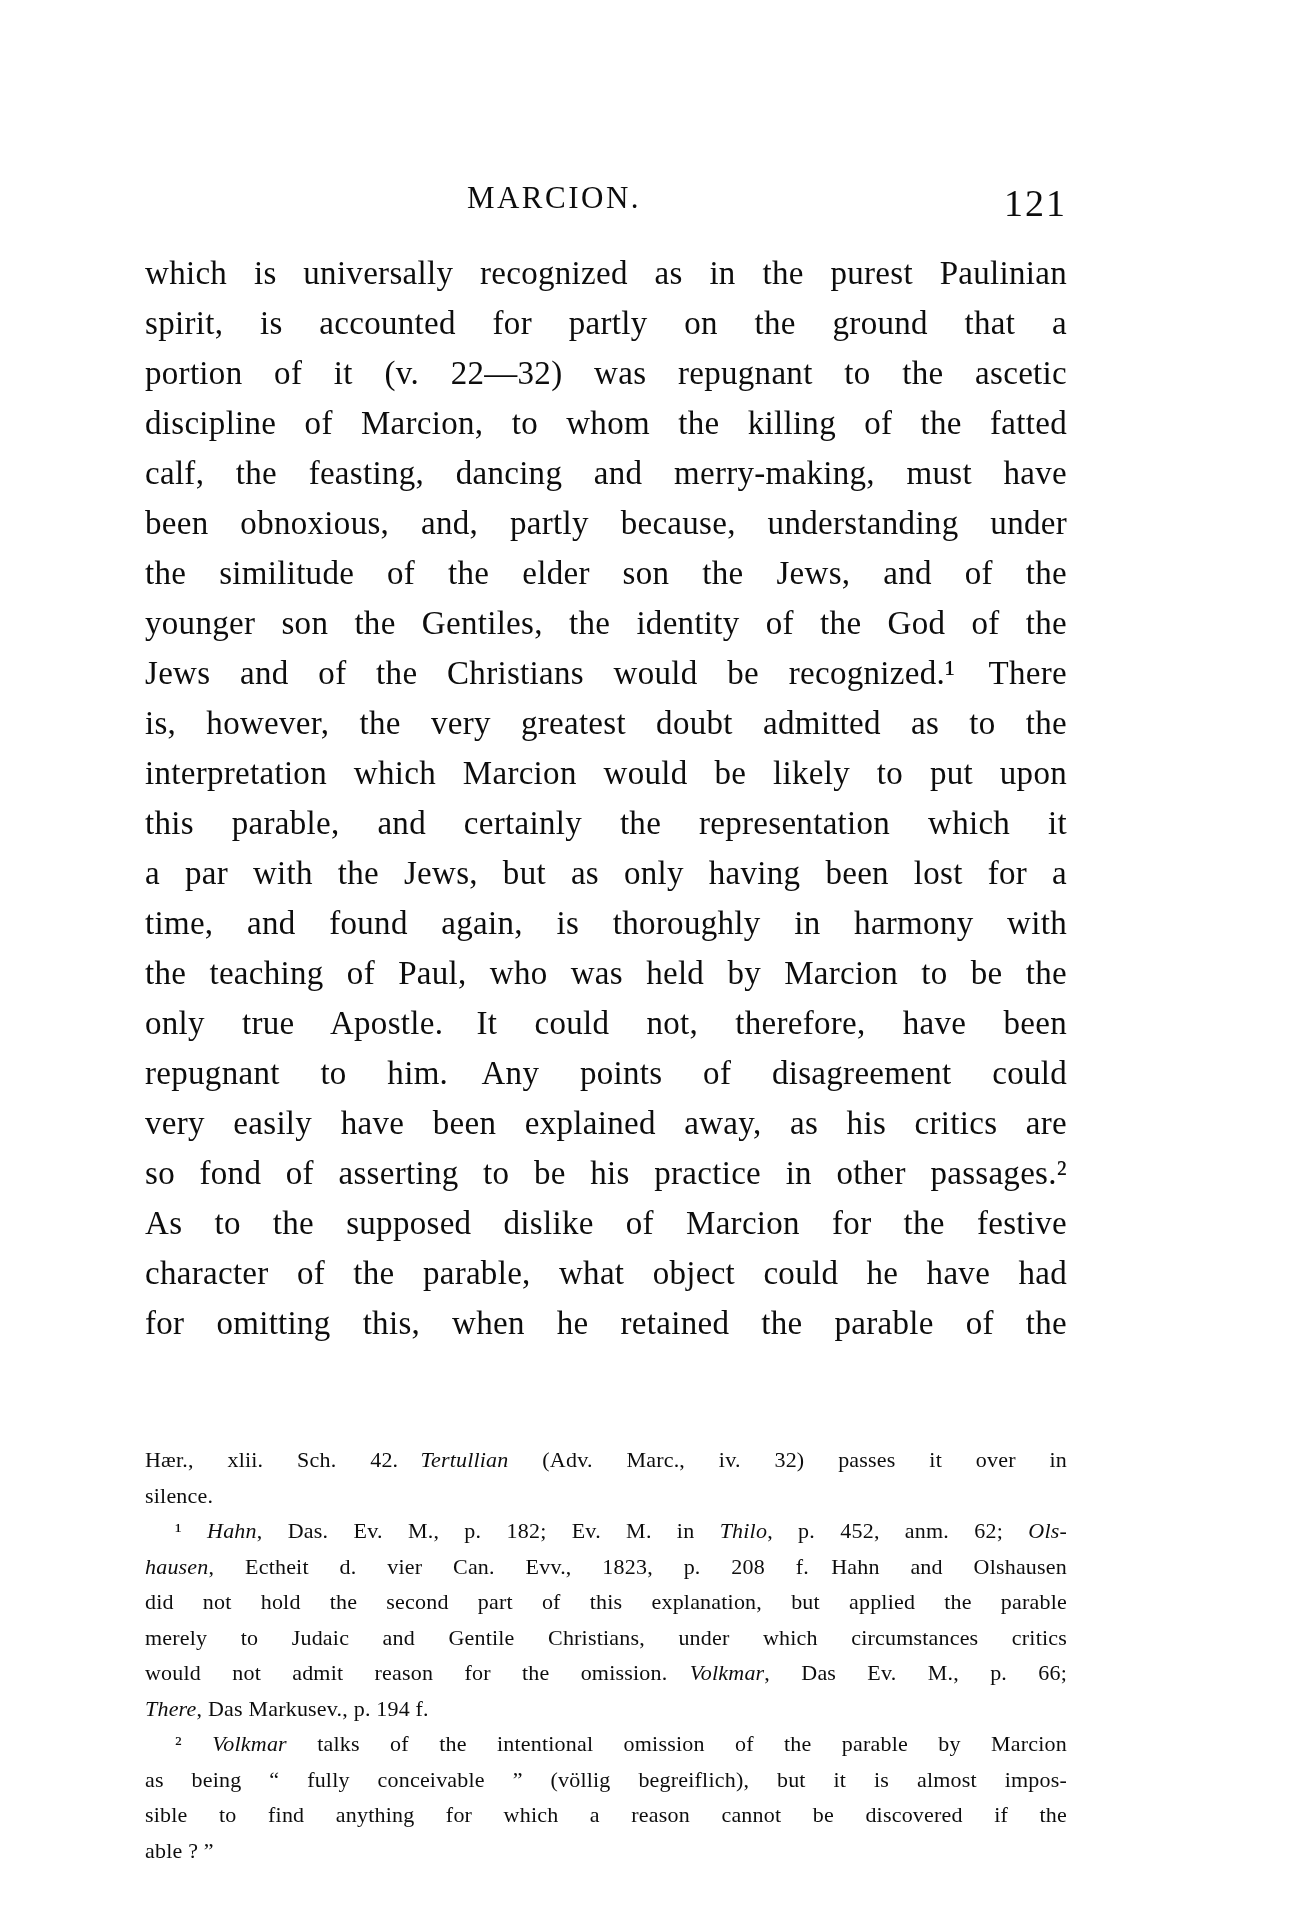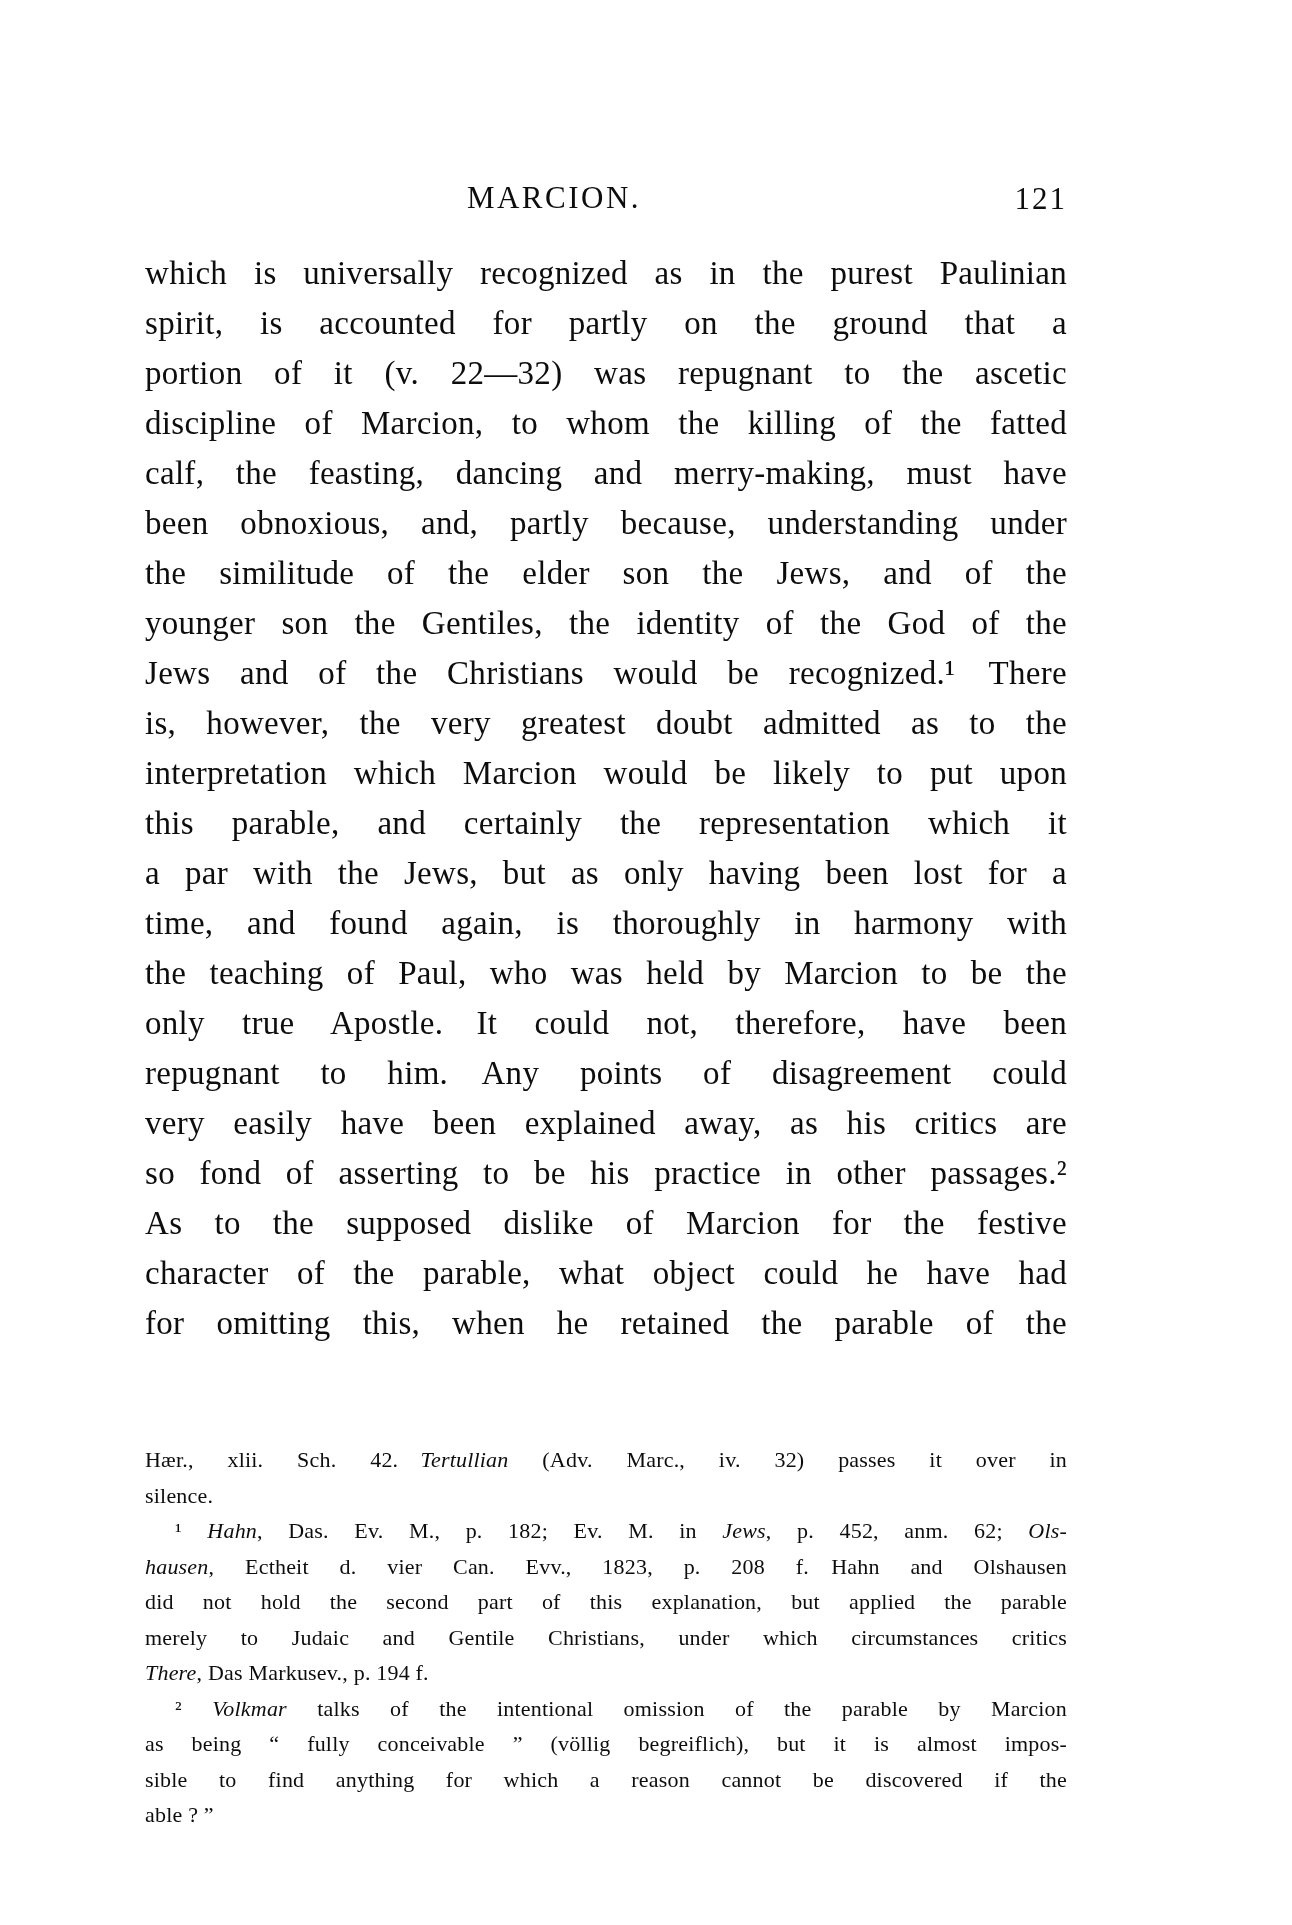--- a/index.html
+++ b/index.html
@@ -25,21 +25,21 @@
     left: 16px; right: 0;
     text-align: center;
     transform: translateX(-60px);
     letter-spacing: 2.5px;
     font-weight: normal;
   }
   .page-number {
     position: absolute;
     right: 0;
     top: 1px;
-    font-size: 31px;
+    font-size: 38px;
     letter-spacing: 2px;
   }
   .body-text {
     position: absolute;
     left: 145px;
     top: 248px;
     width: 922px;
     font-size: 33px;
     line-height: 50px;
     letter-spacing: 0.3px;
@@ -92,23 +92,24 @@
       <div class="line">repugnant to him. Any points of disagreement could</div>
       <div class="line">very easily have been explained away, as his critics are</div>
       <div class="line">so fond of asserting to be his practice in other passages.²</div>
       <div class="line">As to the supposed dislike of Marcion for the festive</div>
       <div class="line">character of the parable, what object could he have had</div>
       <div class="line">for omitting this, when he retained the parable of the</div>
     </div>
   <div class="footnotes">
       <div class="line"><span>Hær., xlii. Sch. 42. </span><span class="it">Tertullian</span><span> (Adv. Marc., iv. 32) passes it over in</span></div>
       <div class="line no-justify"><span>silence.</span></div>
-      <div class="line indent"><span>¹ </span><span class="it">Hahn</span><span>, Das. Ev. M., p. 182; Ev. M. in </span><span class="it">Jews</span><span>, p. 452, anm. 62; </span><span class="it">Ols-</span></div>
+      <div class="line indent"><span>¹ </span><span class="it">Hahn</span><span>, Das. Ev. M., p. 182; Ev. M. in </span><span class="it">Thilo</span><span>, p. 452, anm. 62; </span><span class="it">Ols-</span></div>
       <div class="line"><span class="it">hausen</span><span>, Ectheit d. vier Can. Evv., 1823, p. 208 f. Hahn and Olshausen</span></div>
       <div class="line"><span>did not hold the second part of this explanation, but applied the parable</span></div>
       <div class="line"><span>merely to Judaic and Gentile Christians, under which circumstances critics</span></div>
+      <div class="line"><span>would not admit reason for the omission. </span><span class="it">Volkmar</span><span>, Das Ev. M., p. 66;</span></div>
       <div class="line no-justify"><span class="it">There</span><span>, Das Markusev., p. 194 f.</span></div>
       <div class="line indent"><span>² </span><span class="it">Volkmar</span><span> talks of the intentional omission of the parable by Marcion</span></div>
       <div class="line"><span>as being “ fully conceivable ” (völlig begreiflich), but it is almost impos-</span></div>
       <div class="line"><span>sible to find anything for which a reason cannot be discovered if the</span></div>
       <div class="line no-justify"><span>able ? ”</span></div>
     </div>
 </div>
 
 </body></html>

